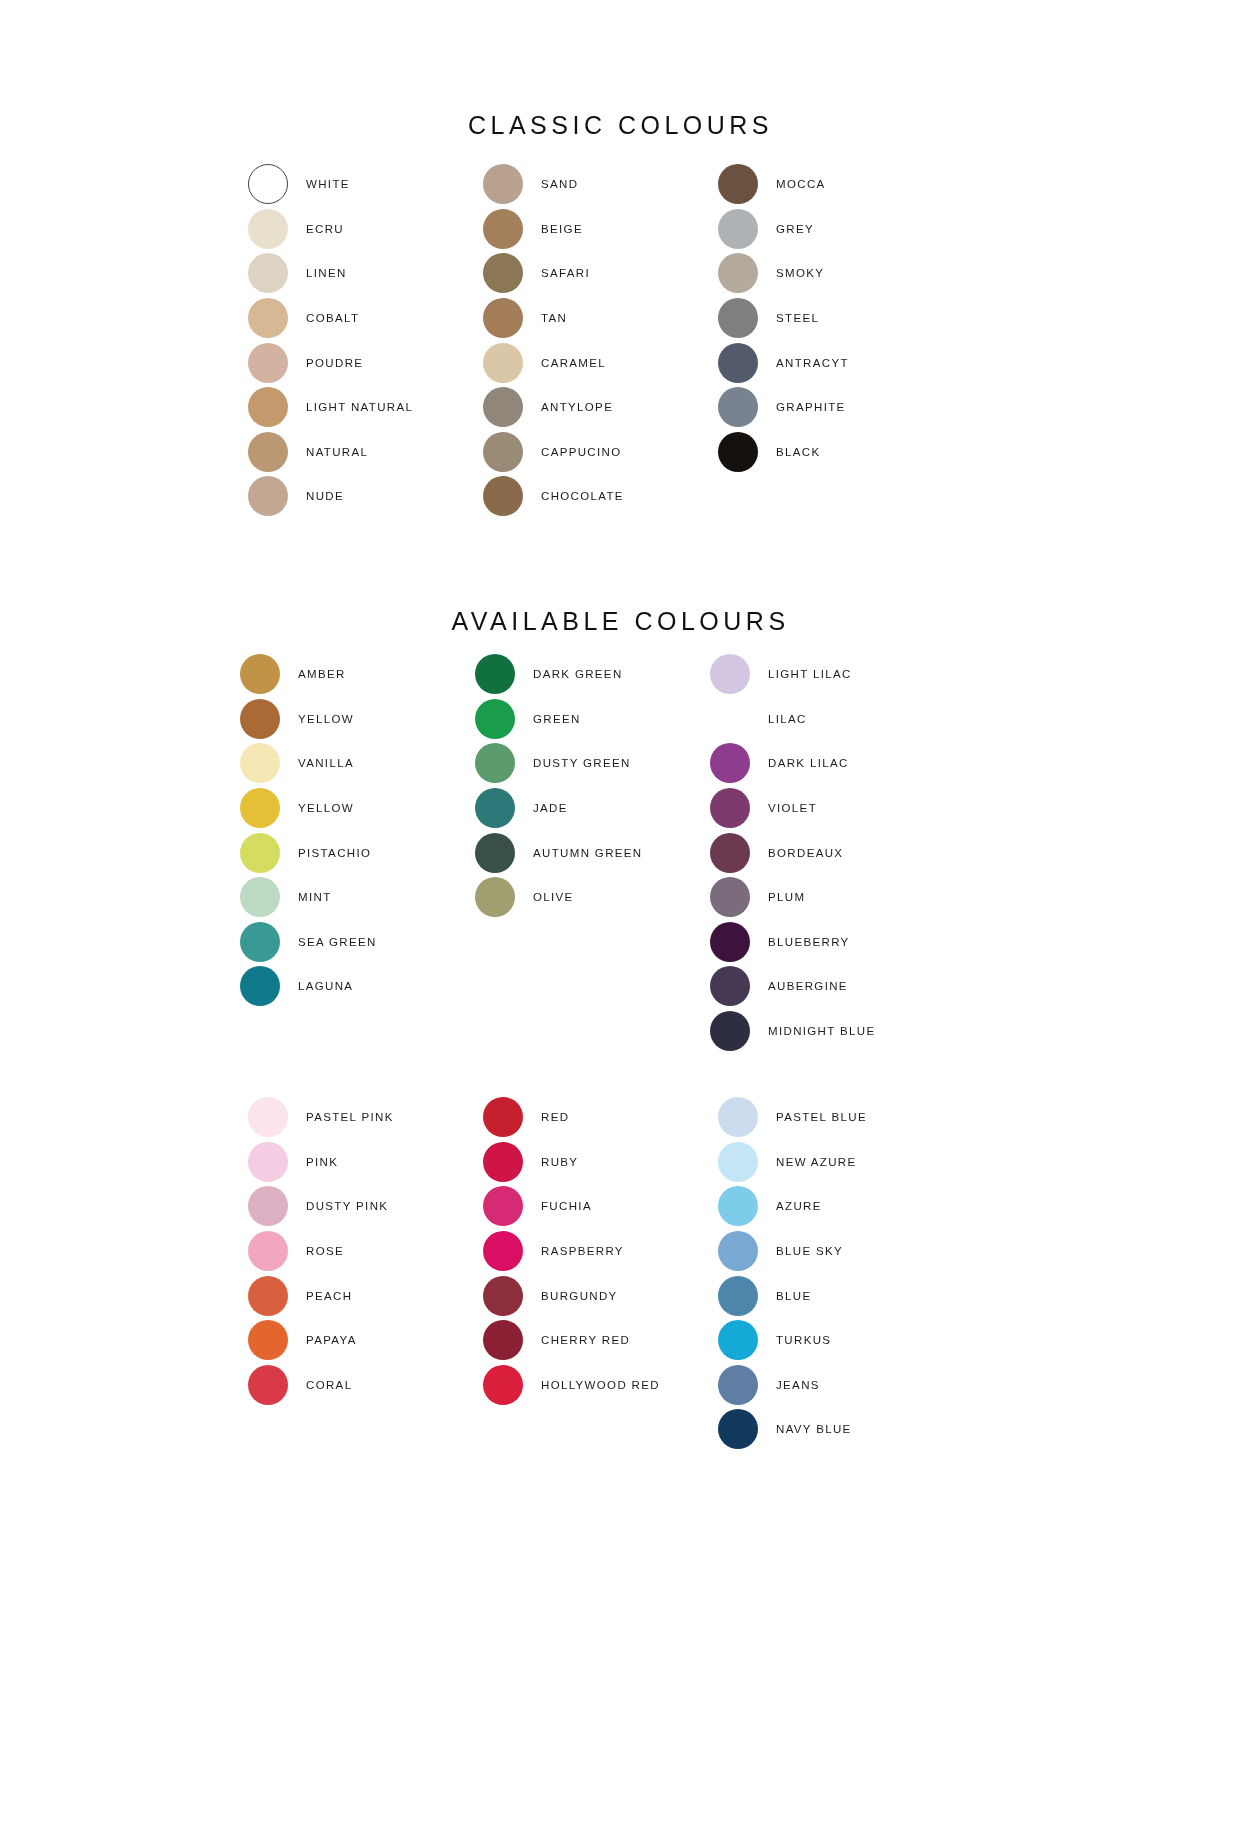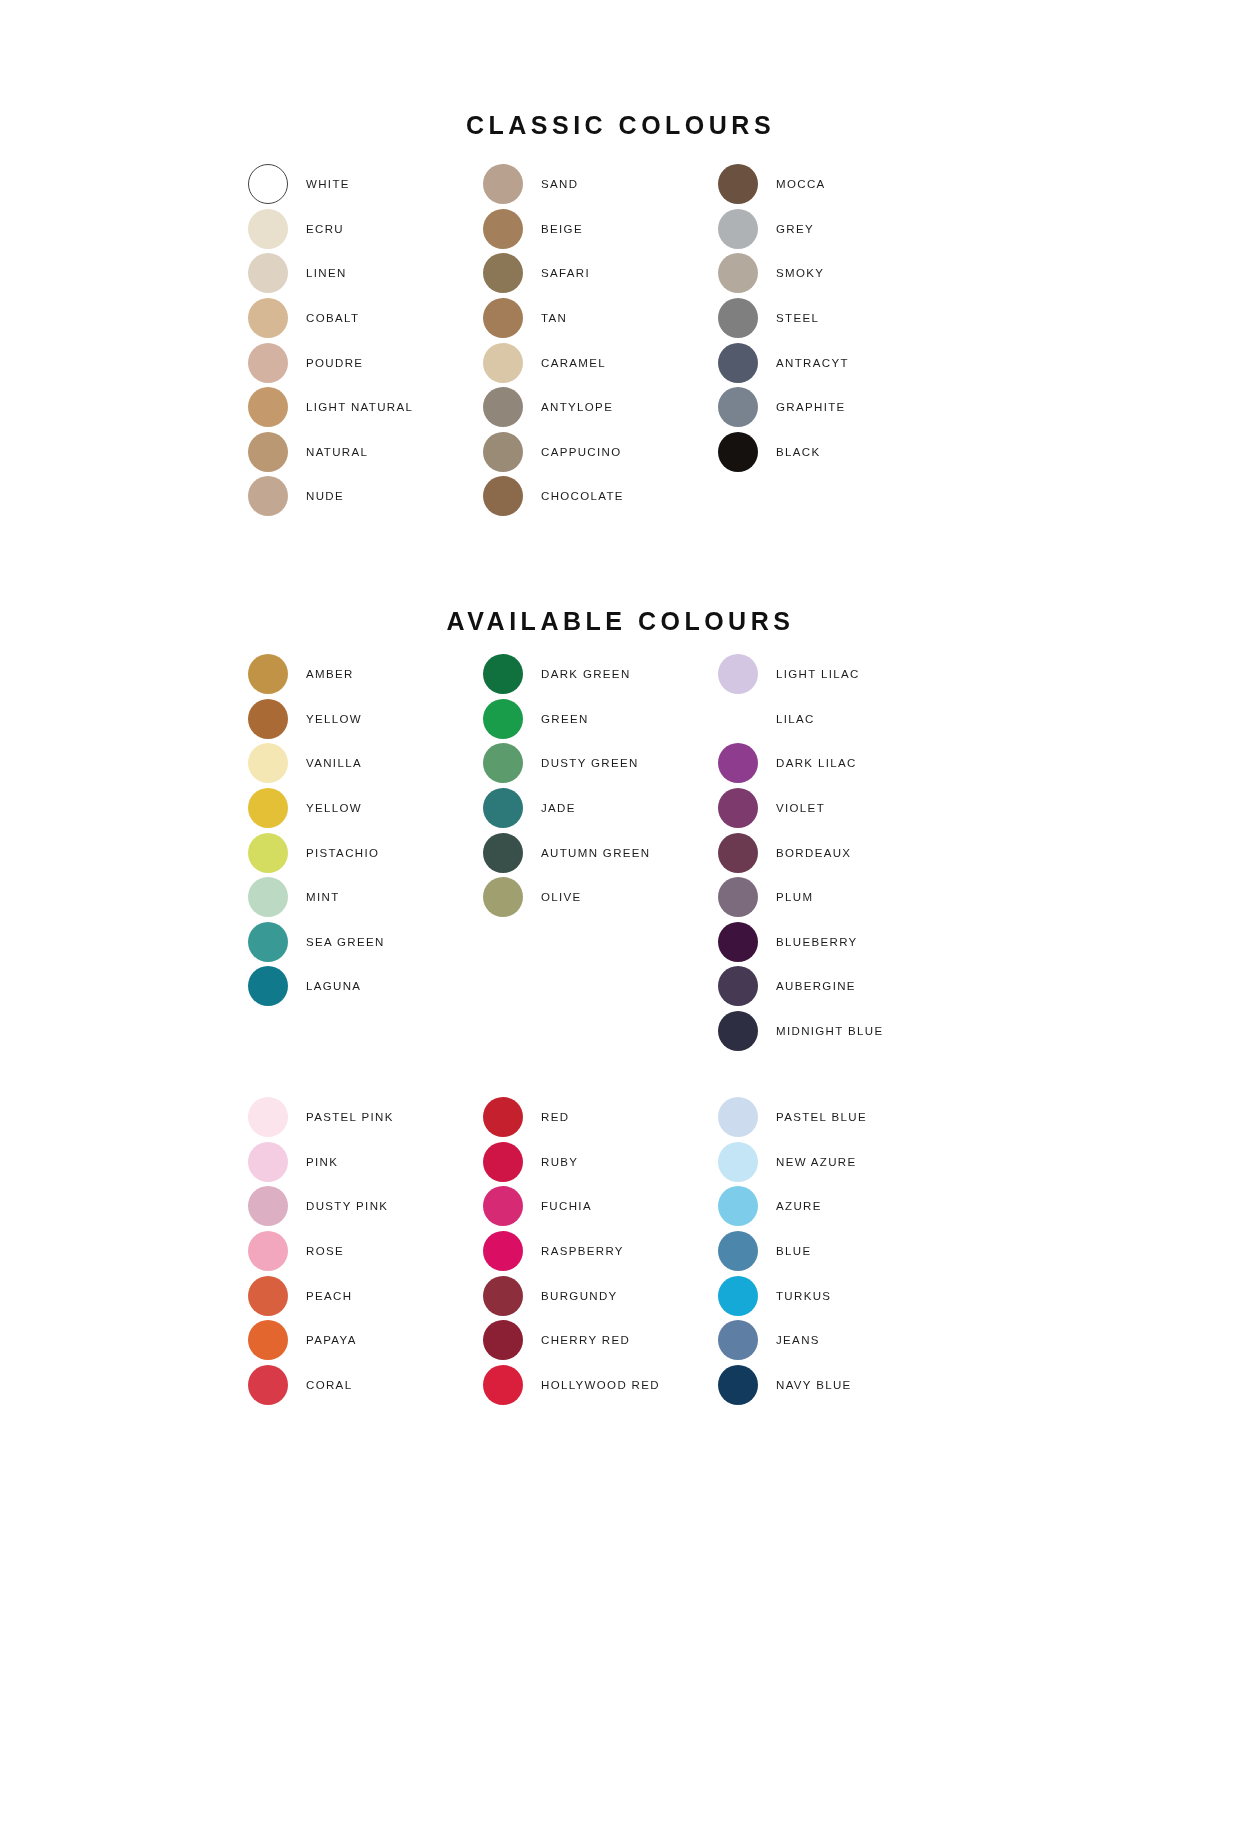--- a/index.html
+++ b/index.html
@@ -19,21 +19,21 @@
   .page {
     width: 1241px;
     height: 1825px;
     position: relative;
     background: #ffffff;
   }
 
   .section-title {
     text-align: center;
     font-family: "Liberation Sans", sans-serif;
-    font-weight: bold;
+    font-weight: normal;
     letter-spacing: 4.5px;
     color: #111111;
     font-size: 25px;
   }
 
   #title-classic {
     position: absolute;
     top: 94px;
     left: 0;
     width: 1241px;
@@ -89,21 +89,21 @@
     font-family: "Liberation Sans", sans-serif;
   }
 
   #block-classic {
     top: 162px;
     left: 248px;
   }
 
   #block-available-1 {
     top: 652px;
-    left: 248px;
+    left: 240px;
   }
 
   #block-available-2 {
     top: 1095px;
     left: 248px;
   }
 </style>
 </head>
 <body>
 
@@ -383,20 +383,24 @@
         </div>
         <div class="swatch-row">
           <span class="dot" style="background: rgb(195, 229, 245);"></span>
           <span class="swatch-label">NEW AZURE</span>
         </div>
         <div class="swatch-row">
           <span class="dot" style="background: rgb(125, 205, 234);"></span>
           <span class="swatch-label">AZURE</span>
         </div>
         <div class="swatch-row">
+          <span class="dot" style="background: rgb(121, 168, 210);"></span>
+          <span class="swatch-label">BLUE SKY</span>
+        </div>
+        <div class="swatch-row">
           <span class="dot" style="background: rgb(77, 134, 171);"></span>
           <span class="swatch-label">BLUE</span>
         </div>
         <div class="swatch-row">
           <span class="dot" style="background: rgb(21, 169, 216);"></span>
           <span class="swatch-label">TURKUS</span>
         </div>
         <div class="swatch-row">
           <span class="dot" style="background: rgb(94, 126, 164);"></span>
           <span class="swatch-label">JEANS</span>

